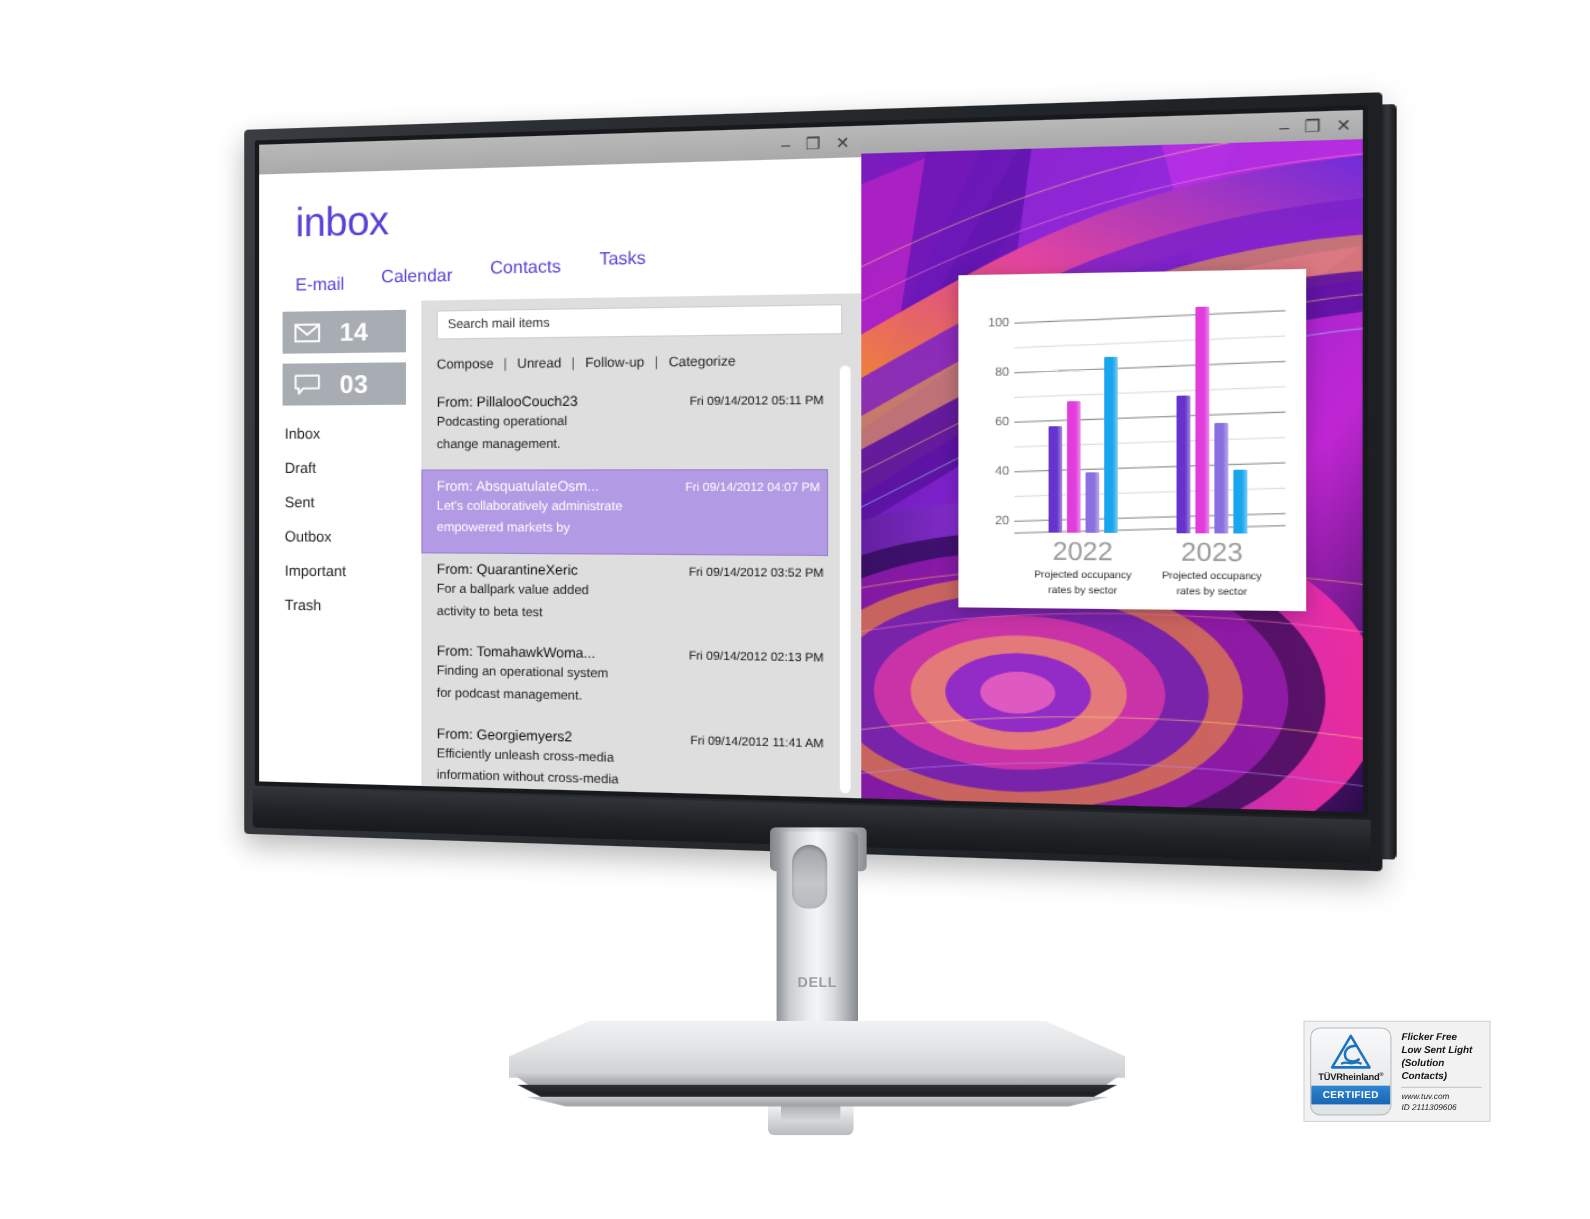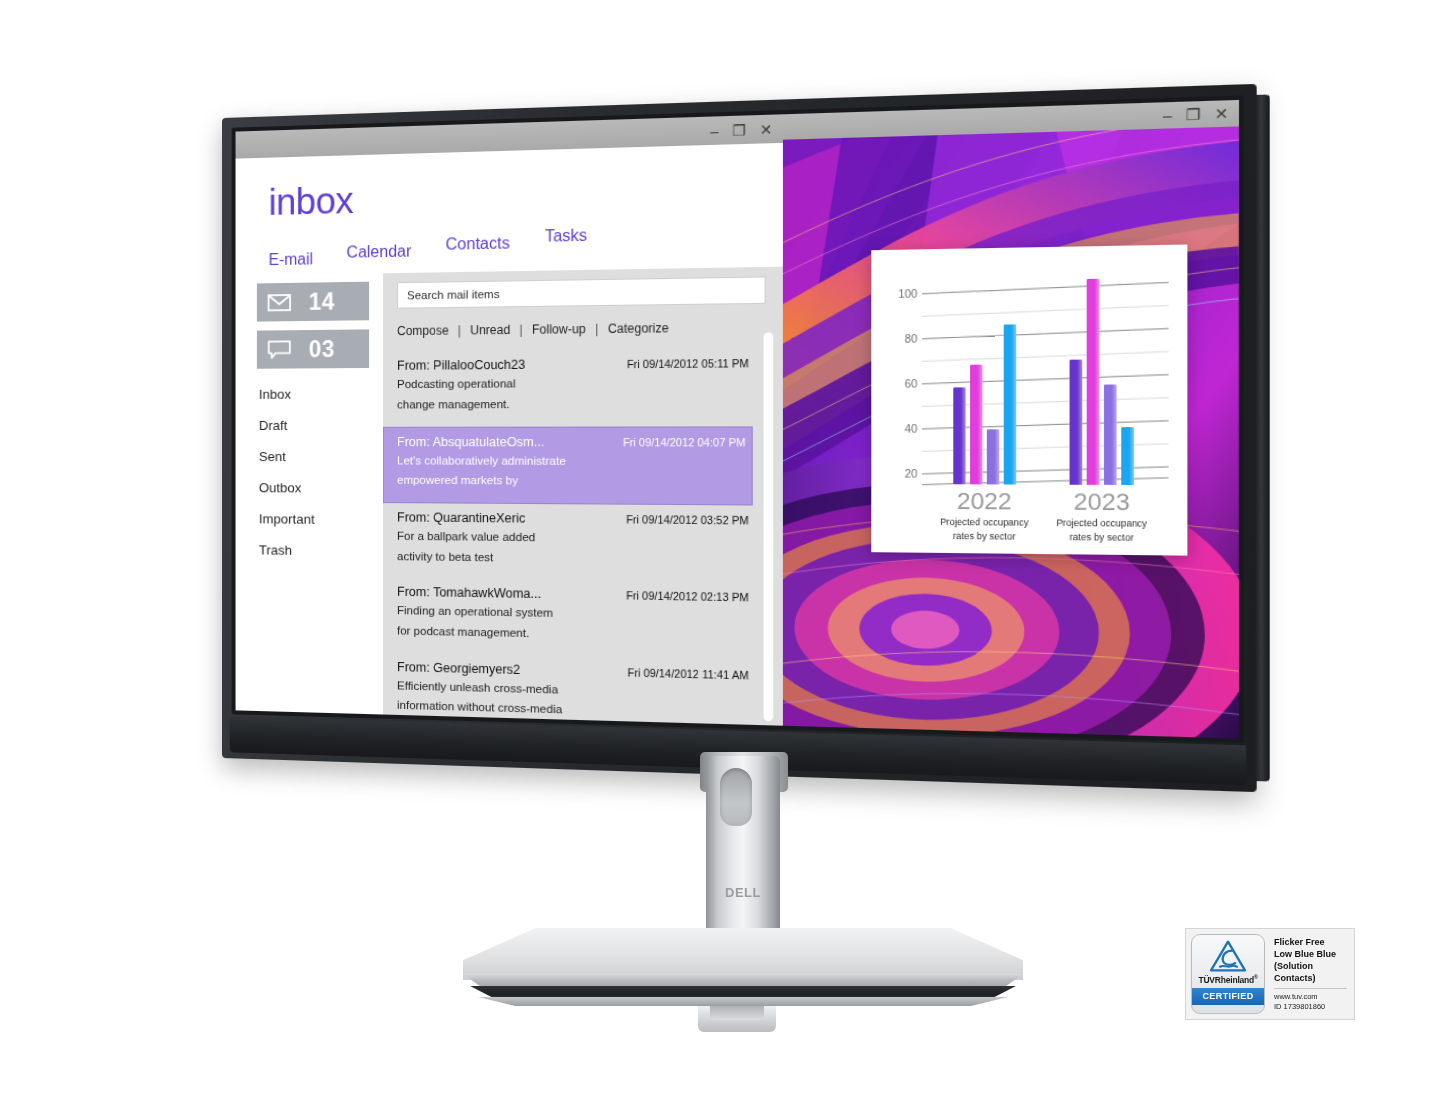--- a/index.html
+++ b/index.html
@@ -415,20 +415,21 @@
     font-size: 9px; font-weight: 700;
     text-align: center;
     padding: 3px 0 4px 0;
     letter-spacing: 0.4px;
   }
   .tuv-right {
     flex: 1 1 auto;
     display: flex; flex-direction: column;
     justify-content: space-between;
     padding: 3px 2px 2px 2px;
+    font-style: italic;
   }
   .tuv-lines { font-size: 9px; color: #111; line-height: 1.32; font-weight: 700; }
   .tuv-foot {
     border-top: 1px solid #c6c6c6;
     padding-top: 3px;
     font-size: 7.5px; color: #222; line-height: 1.35;
   }
 </style>
 </head>
 <body>
@@ -721,24 +722,24 @@
         <path d="M13 31 C17 28.5 21 32 25 30.5 C28 29.3 30 30 32 31" fill="none" stroke="#1e73be" stroke-width="2.4" stroke-linecap="round"></path>
       </svg>
       <div class="tuv-name">
         <span>TÜVRheinland</span><span class="tuv-reg">®</span>
       </div>
       <div class="tuv-cert">CERTIFIED</div>
     </div>
     <div class="tuv-right">
       <div class="tuv-lines">
         <div>Flicker Free</div>
-        <div>Low Blue Blue</div>
+        <div>Low Sent Light</div>
         <div>(Solution</div>
         <div>Contacts)</div>
       </div>
       <div class="tuv-foot">
         <div>www.tuv.com</div>
-        <div>ID  1739801860</div>
+        <div>ID  2111309606</div>
       </div>
     </div>
   </div>
 
 </div>
 
 </body></html>

